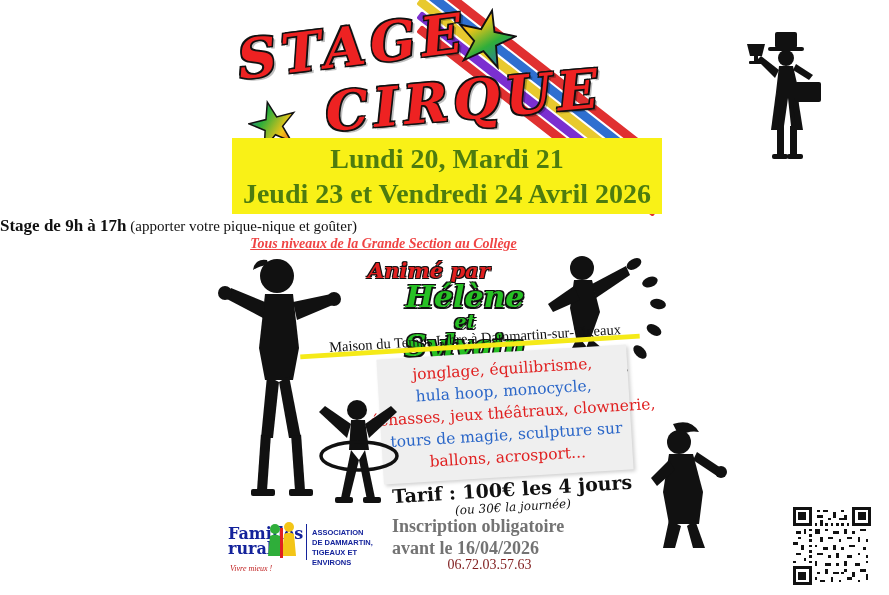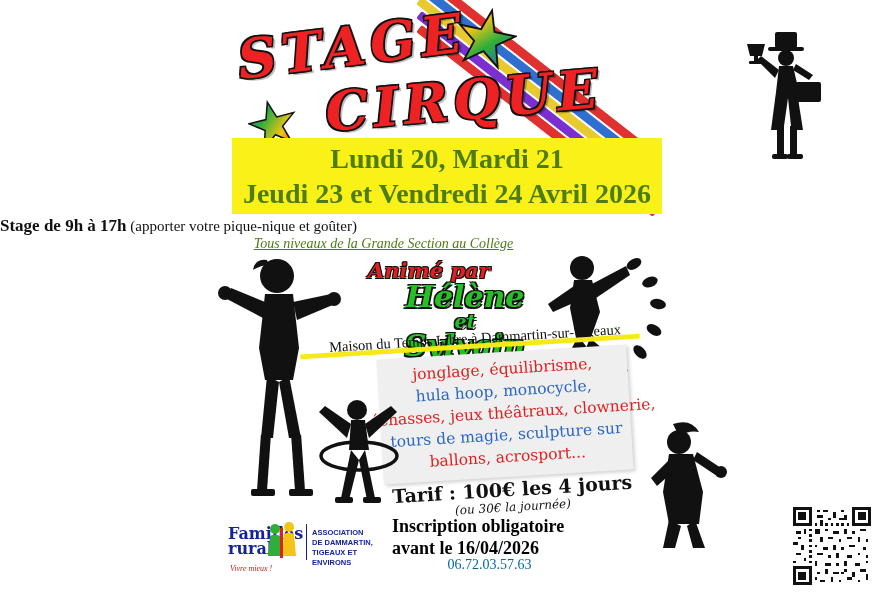--- a/index.html
+++ b/index.html
@@ -110,22 +110,23 @@
     color: #111;
   }
   .sub1 b { font-size: 17px; }
   .sub2 {
     position: absolute;
     top: 236px; left: 0; width: 767px;
     text-align: center;
     font-family: "Liberation Serif", serif;
     font-style: italic;
     font-size: 14px;
-    color: #4d7c0f;
+    color: #ef4444;
     text-decoration: underline;
+    font-weight: bold;
   }
 
   
   .anime-par {
     position: absolute;
     top: 258px; left: 368px;
     font-family: "DejaVu Serif", serif;
     font-weight: bold;
     font-style: italic;
     font-size: 21px;
@@ -209,32 +210,32 @@
   }
 
   
   .inscription {
     position: absolute;
     top: 516px; left: 392px;
     width: 195px;
     font-family: "Liberation Serif", serif;
     font-weight: bold;
     font-size: 18px;
-    color: #000000;
+    color: #737373;
     line-height: 1.2;
     text-align: left;
   }
   .phone {
     position: absolute;
     top: 557px; left: 392px;
     width: 195px;
     text-align: center;
     font-family: "Liberation Serif", serif;
     font-size: 14px;
-    color: #0369a1;
+    color: #7f1d1d;
   }
   .email {
     position: absolute;
     top: 573px; left: 352px;
     width: 280px;
     text-align: center;
     font-family: "Liberation Serif", serif;
     font-size: 13px;
     color: #111;
   }

